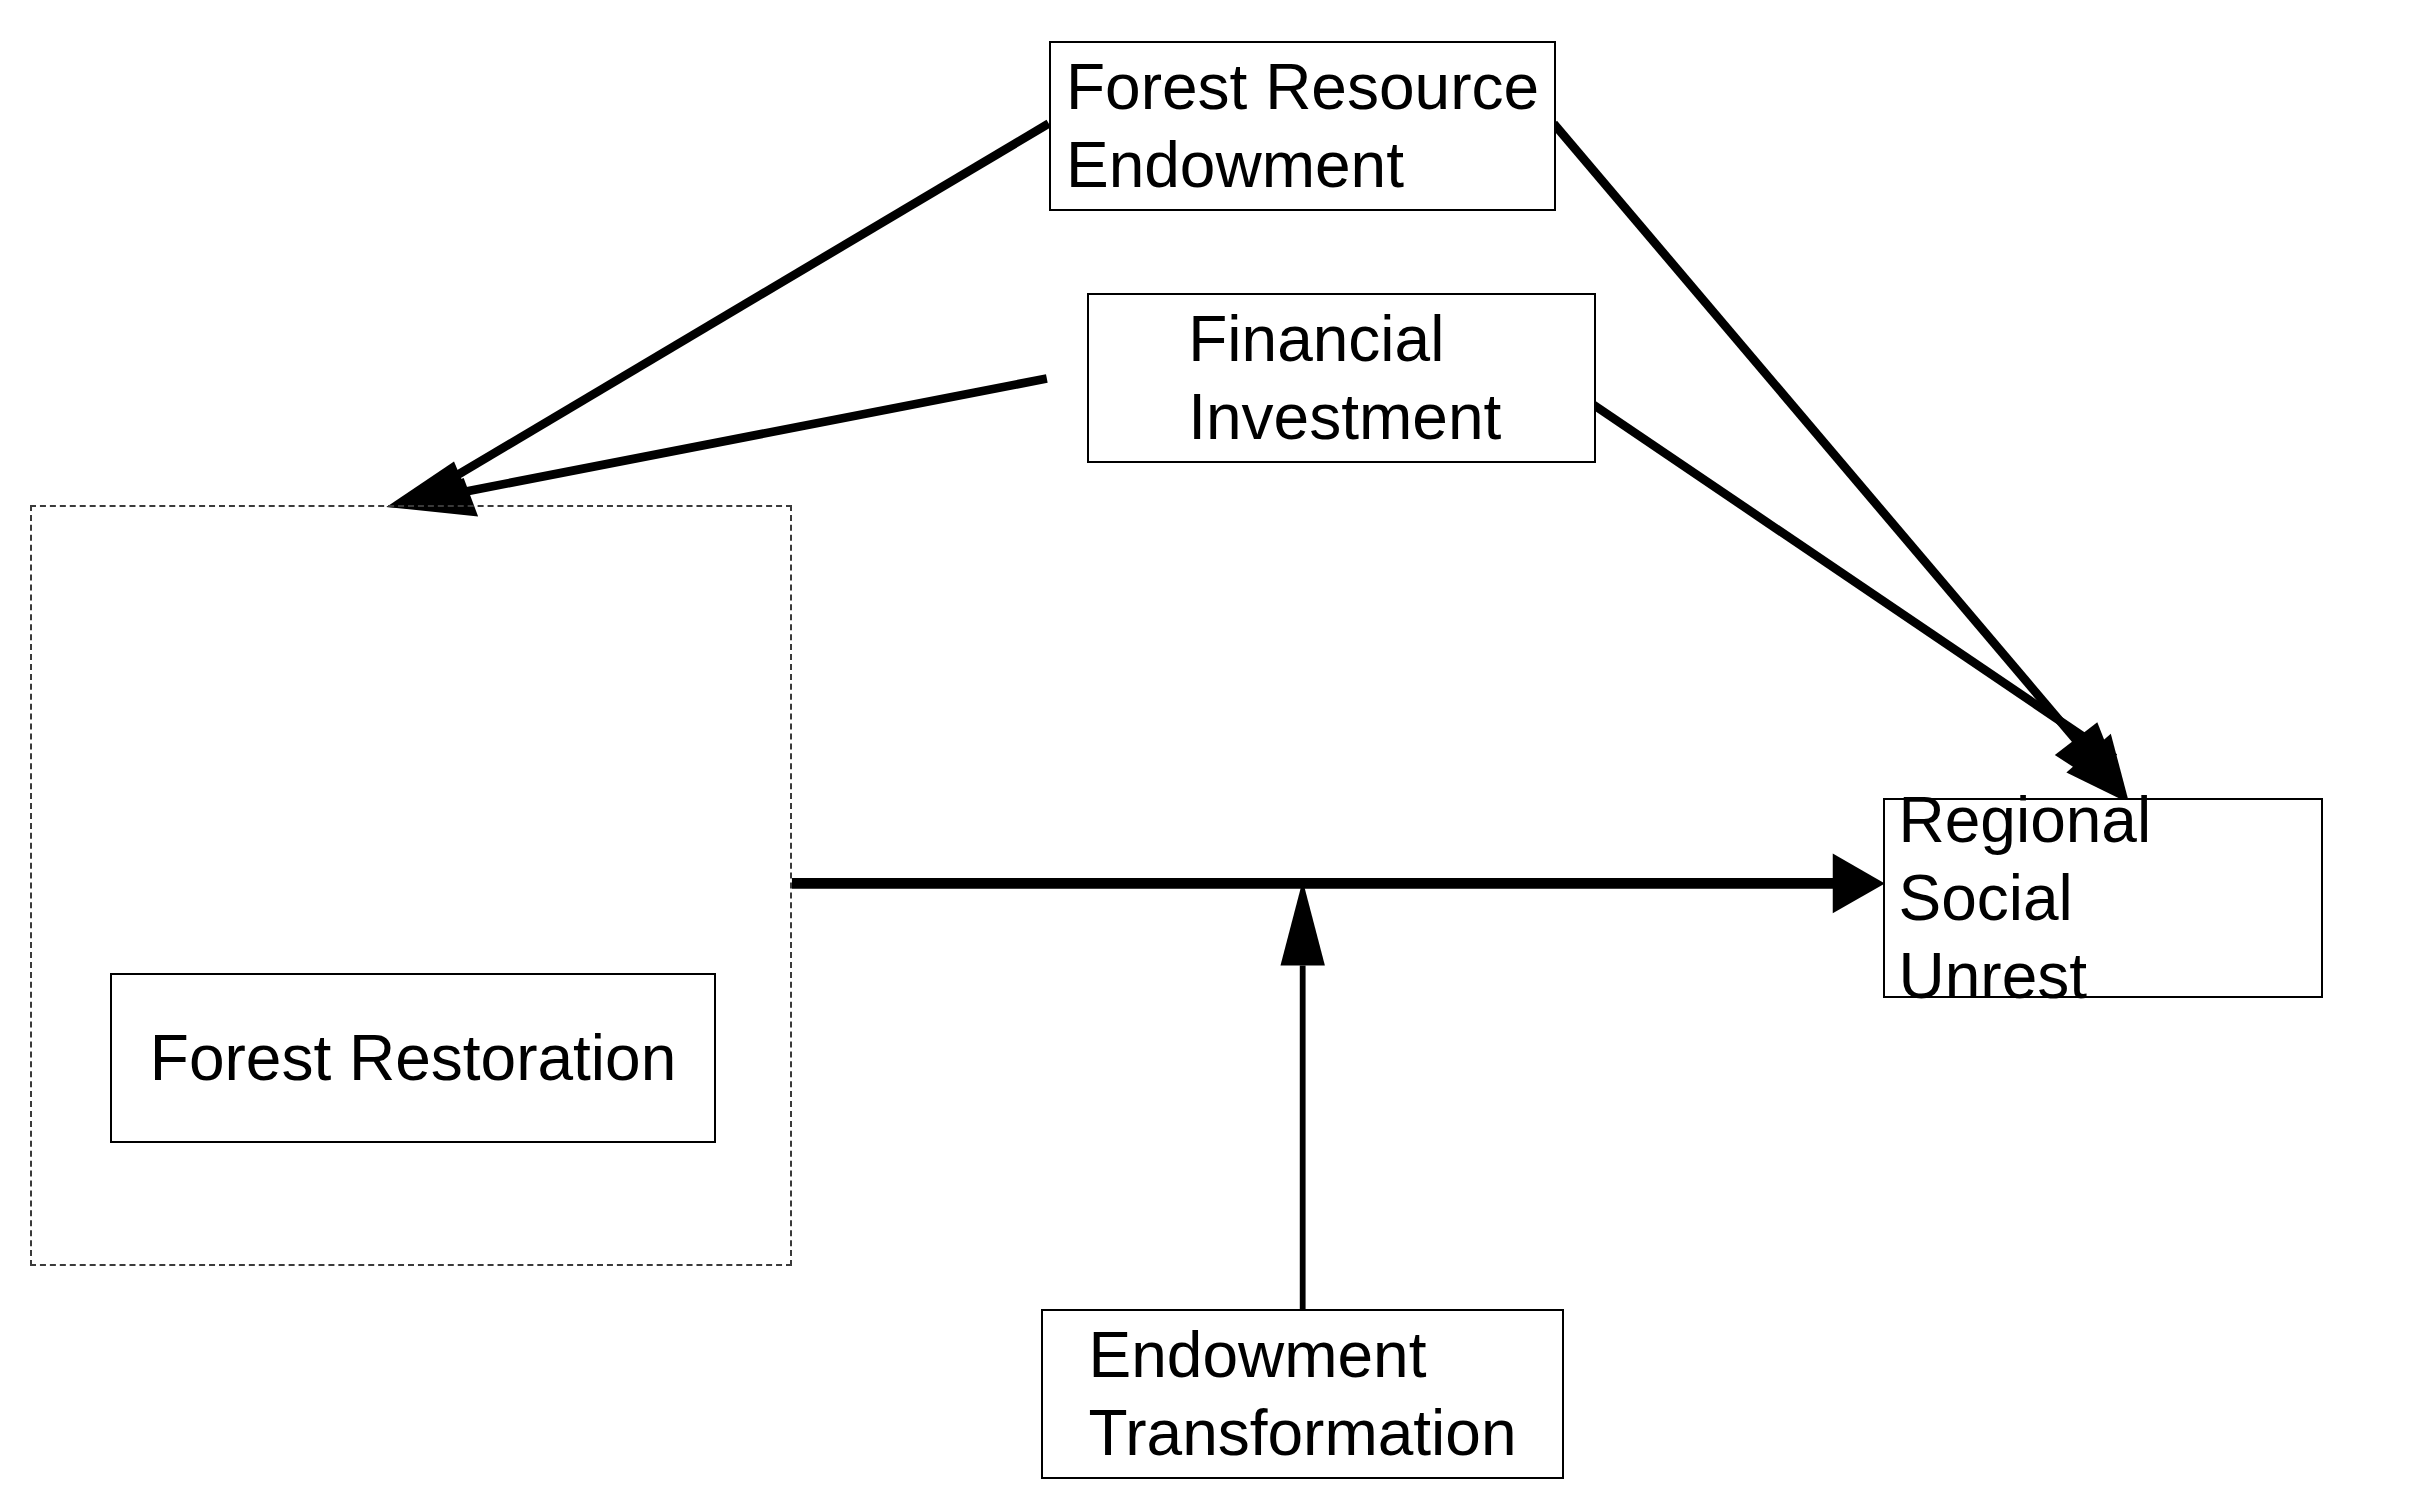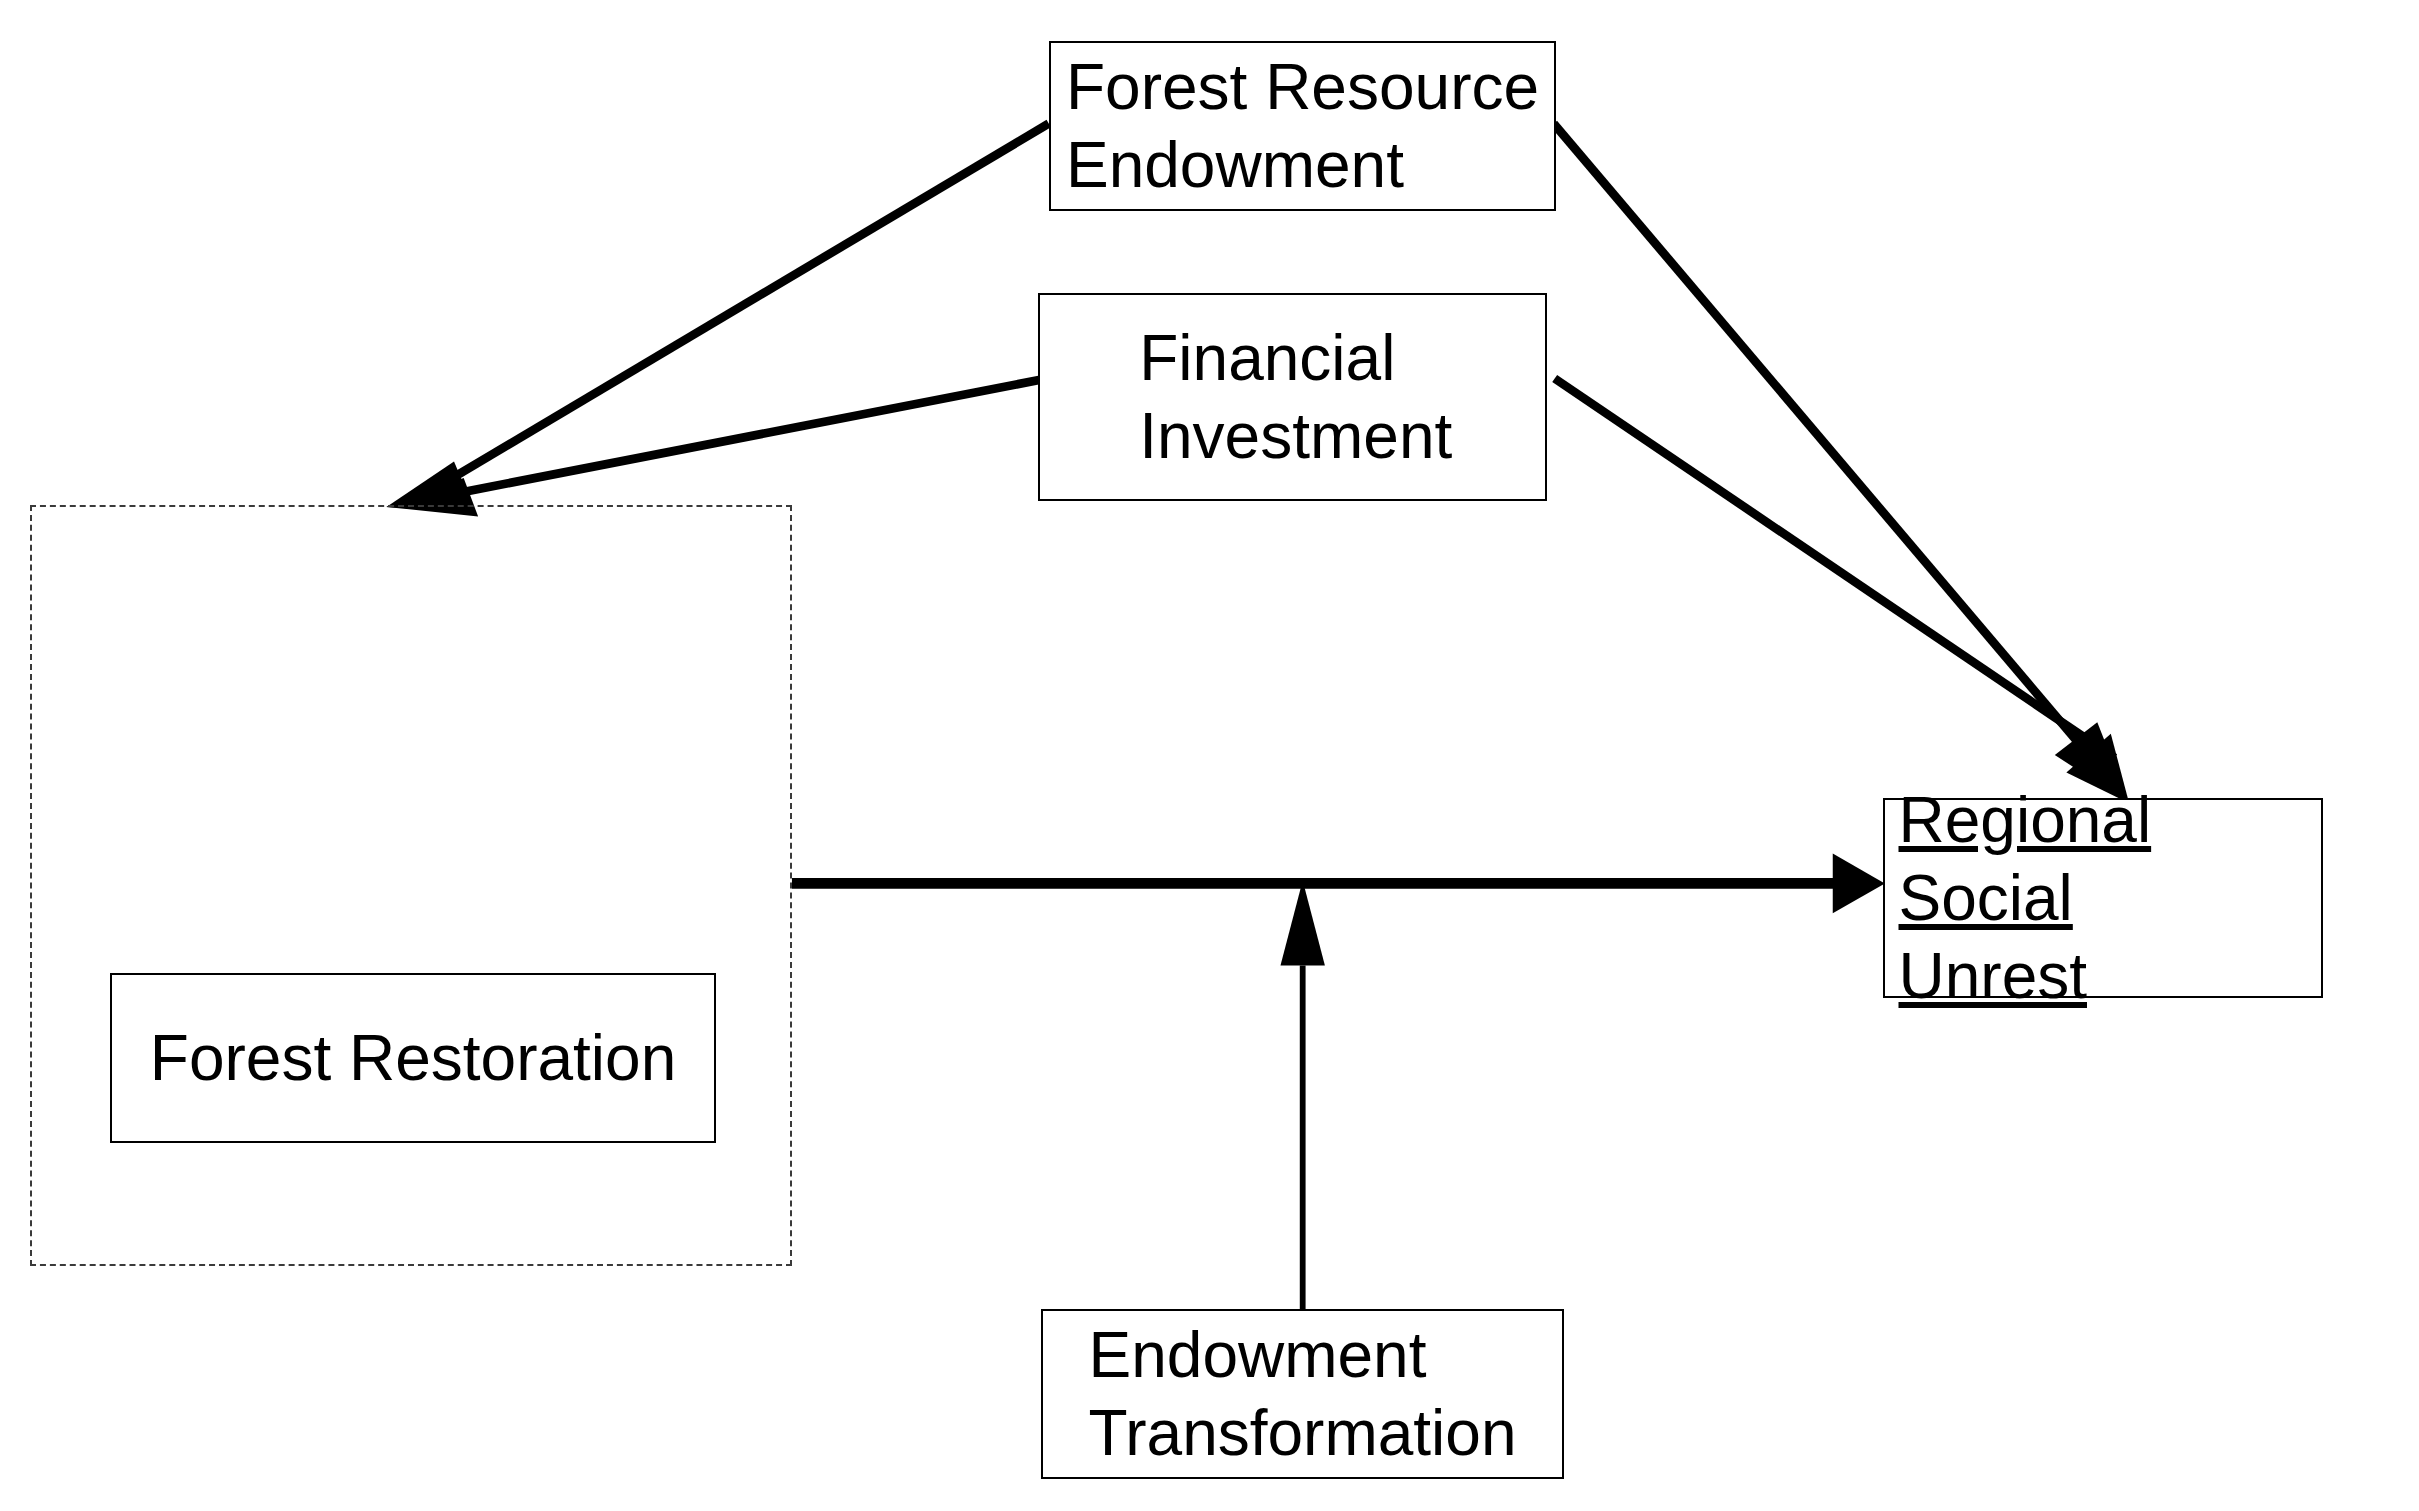--- a/index.html
+++ b/index.html
@@ -93,26 +93,26 @@
       <line x1="1349" y1="1356" x2="1349" y2="1000" stroke="#000000" stroke-width="6"></line>
       <polygon points="1349,912 1326,1000 1372,1000" fill="#000000"></polygon>
     </g>
   </svg>
 
   <div class="group-boundary" style="left:30px; top:505px; width:762px; height:761px;"></div>
 
   <div class="node" style="left:1049px; top:41px; width:507px; height:170px;">Forest Resource
 Endowment</div>
 
-  <div class="node" style="left:1038px; top:293px; width:509px; height:208px;padding-left:20px;">Financial
+  <div class="node" style="left:1087px; top:293px; width:509px; height:170px;padding-left:20px;">Financial
 Investment</div>
 
 
   <div class="node" style="left:110px; top:973px; width:606px; height:170px;">Forest Restoration</div>
 
-  <div class="node" style="left:1883px; top:798px; width:440px; height:200px;text-decoration:underline;">Regional Social
+  <div class="node" style="left:1883px; top:798px; width:440px; height:200px;">Regional Social
 Unrest</div>
 
   <div class="node" style="left:1041px; top:1309px; width:523px; height:170px;">Endowment
 Transformation</div>
 
 </div>
 
 
 </body></html>

